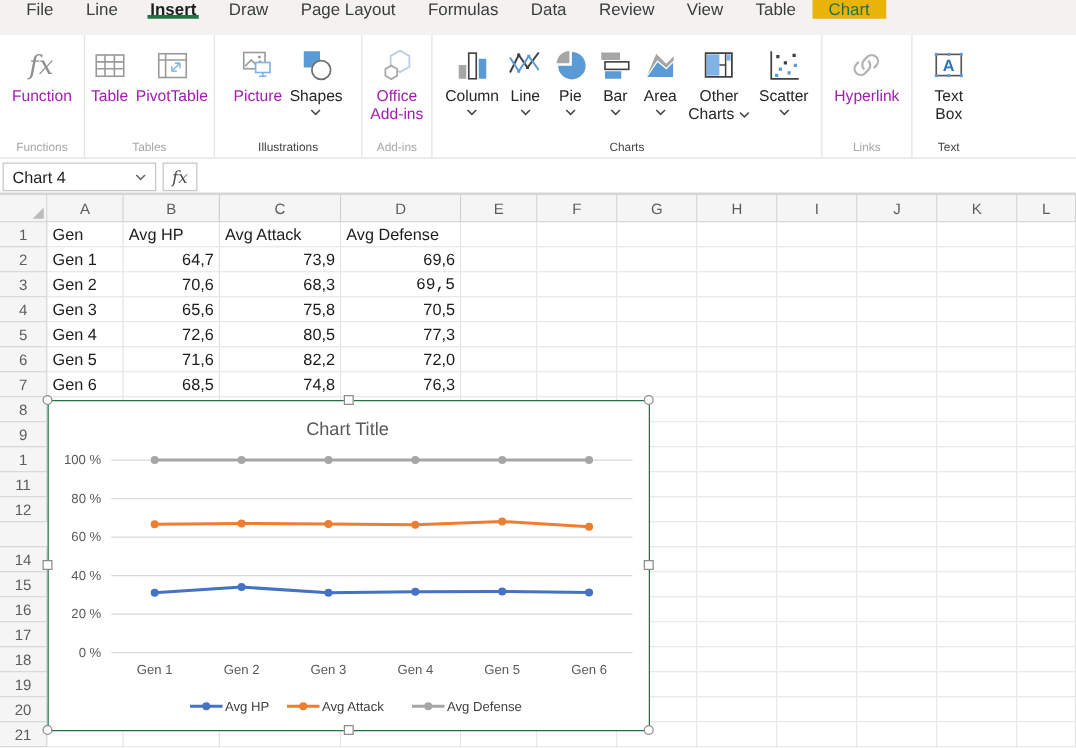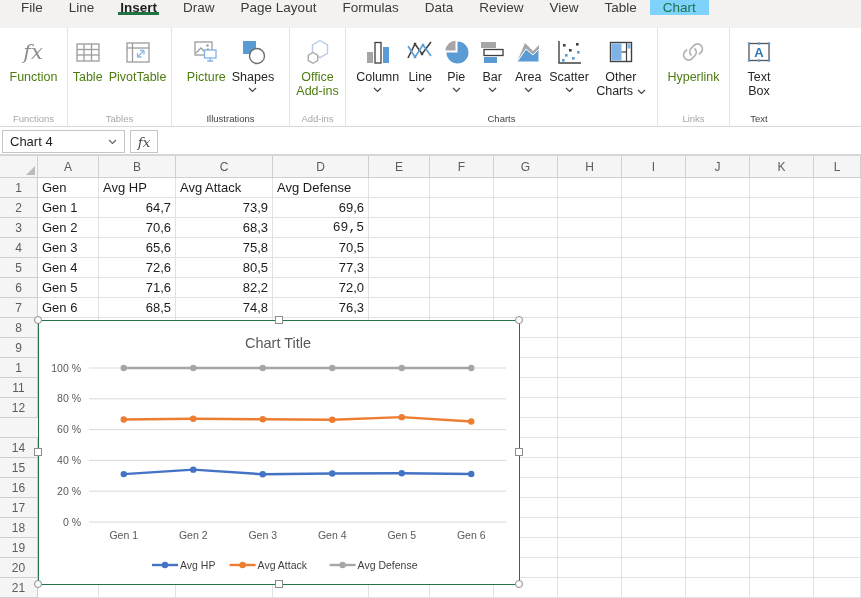--- a/index.html
+++ b/index.html
@@ -7,34 +7,34 @@
   body { font-family:"Liberation Sans", sans-serif; background:#fff; position:relative; }
   .app { position:absolute; left:0; top:0; width:861px; height:598px; background:#fff; }
 
   
   .tabbar { position:absolute; left:0; top:0; width:861px; height:28px; background:#f3f2f1;
             display:flex; align-items:flex-start; padding-left:8px; }
   .tab { display:flex; align-items:center; padding:0 13px; font-size:13.5px; color:#3b3b3b;
          cursor:pointer; position:relative; white-space:nowrap; }
   .tab.active { color:#1f1f1f; font-weight:700; }
   .tab.active::after { content:""; position:absolute; left:11px; right:11px; bottom:0; height:3px; background:#217346; }
-  .tab.contextual { background:#7dd3fc; color:#217346; }
+  .tab.contextual { background:#eab308; color:#217346; }
 
   
   .ribbon { position:absolute; left:0; top:28px; width:861px; height:99px; background:#fff;
             display:flex; border-bottom:1px solid #d9d9d9; }
   .rgroup { position:relative; height:100%; border-right:1px solid #e4e4e4; padding-top:5px; }
   .rgroup:last-child { border-right:none; }
   .rgroup-items { display:flex; justify-content:center; align-items:flex-start; height:82px; }
   .ritem { display:flex; flex-direction:column; align-items:center; padding:1px 3px 0 3px;
            min-width:36px; cursor:pointer; }
   .ritem.disabled { cursor:default; }
   .ricon { height:36px; display:flex; align-items:center; justify-content:center; }
   .rlabel { font-size:12.5px; line-height:14px; color:#262626; text-align:center; max-width:66px; }
-  .ritem.disabled .rlabel { color:#4d7c0f; }
+  .ritem.disabled .rlabel { color:#a21caf; }
   [data-name="ribbon-button-text-box"] .rlabel { max-width:32px; }
   [data-name="ribbon-button-other-charts"] .rlabel { max-width:52px; }
   .rchev { margin-top:3px; height:7px; line-height:0; }
   .glabel { position:absolute; bottom:2px; left:0; right:0; text-align:center; font-size:9.5px; color:#444; }
   .glabel.muted { color:#a9a7a4; }
 
   
   .formulabar { position:absolute; left:0; top:127px; width:861px; height:29px; background:#fff;
                 border-bottom:2px solid #d6d6d6; }
   .namebox { position:absolute; left:2px; top:3px; width:123px; height:23px; border:1px solid #c8c6c4;
@@ -250,20 +250,34 @@
           </div>
           <div class="ritem" data-name="ribbon-button-area">
             <span class="ricon" data-name="area-chart-icon">
               <svg width="30" height="30" viewBox="0 0 30 30">
                 <path d="M4 25 L12 6 L20 14 L26 8 L26 25 Z" fill="#a6a6a6"></path>
                 <path d="M4 25 L13 12 L20 18 L26 12 L26 25 Z" fill="#5b9bd5" stroke="#fff" stroke-width="1"></path>
               </svg>
             </span>
             <span class="rlabel" data-name="ribbon-button-label"><span>Area</span></span>
             <span class="rchev" data-name="chevron-down-icon"><svg width="9" height="6" viewBox="0 0 9 6" fill="none">
+                <path d="M1 1 L4.5 4.5 L8 1" stroke="#444" stroke-width="1.2"></path>
+              </svg></span>
+          </div>
+          <div class="ritem" data-name="ribbon-button-other-charts">
+            <span class="ricon" data-name="other-charts-icon">
+              <svg width="30" height="30" viewBox="0 0 30 30" fill="none">
+                <rect x="4.5" y="5.5" width="21" height="19" stroke="#404040" stroke-width="1.4"></rect>
+                <rect x="5.5" y="6.5" width="10" height="17" fill="#7fb2e5"></rect>
+                <line x1="20.5" y1="5.5" x2="20.5" y2="24.5" stroke="#404040" stroke-width="1.2"></line>
+                <line x1="15.5" y1="15" x2="20.5" y2="15" stroke="#404040" stroke-width="1.2"></line>
+                <rect x="21.5" y="6.5" width="3" height="5" fill="#7fb2e5"></rect>
+              </svg>
+            </span>
+            <span class="rlabel" data-name="ribbon-button-label"><span>Other Charts</span> <svg width="9" height="6" viewBox="0 0 9 6" fill="none">
                 <path d="M1 1 L4.5 4.5 L8 1" stroke="#444" stroke-width="1.2"></path>
               </svg></span>
           </div>
           <div class="ritem" data-name="ribbon-button-scatter">
             <span class="ricon" data-name="scatter-chart-icon">
               <svg width="30" height="30" viewBox="0 0 30 30" fill="none">
                 <path d="M5 4 V26 H27" stroke="#404040" stroke-width="1.4"></path>
                 <g fill="#404040">
                   <rect x="9" y="7" width="2.6" height="2.6"></rect>
                   <rect x="15" y="12" width="2.6" height="2.6"></rect>
@@ -272,34 +286,20 @@
                 <g fill="#5b9bd5">
                   <rect x="11" y="17" width="2.6" height="2.6"></rect>
                   <rect x="18" y="20" width="2.6" height="2.6"></rect>
                   <rect x="23" y="14" width="2.6" height="2.6"></rect>
                   <rect x="8" y="22" width="2.6" height="2.6"></rect>
                 </g>
               </svg>
             </span>
             <span class="rlabel" data-name="ribbon-button-label"><span>Scatter</span></span>
             <span class="rchev" data-name="chevron-down-icon"><svg width="9" height="6" viewBox="0 0 9 6" fill="none">
-                <path d="M1 1 L4.5 4.5 L8 1" stroke="#444" stroke-width="1.2"></path>
-              </svg></span>
-          </div>
-          <div class="ritem" data-name="ribbon-button-other-charts">
-            <span class="ricon" data-name="other-charts-icon">
-              <svg width="30" height="30" viewBox="0 0 30 30" fill="none">
-                <rect x="4.5" y="5.5" width="21" height="19" stroke="#404040" stroke-width="1.4"></rect>
-                <rect x="5.5" y="6.5" width="10" height="17" fill="#7fb2e5"></rect>
-                <line x1="20.5" y1="5.5" x2="20.5" y2="24.5" stroke="#404040" stroke-width="1.2"></line>
-                <line x1="15.5" y1="15" x2="20.5" y2="15" stroke="#404040" stroke-width="1.2"></line>
-                <rect x="21.5" y="6.5" width="3" height="5" fill="#7fb2e5"></rect>
-              </svg>
-            </span>
-            <span class="rlabel" data-name="ribbon-button-label"><span>Other Charts</span> <svg width="9" height="6" viewBox="0 0 9 6" fill="none">
                 <path d="M1 1 L4.5 4.5 L8 1" stroke="#444" stroke-width="1.2"></path>
               </svg></span>
           </div>
         </div>
         <div class="glabel" data-name="ribbon-group-label">Charts</div>
       </div>
       <div class="rgroup" data-name="ribbon-group-links" style="width: 72px;">
         <div class="rgroup-items">
           <div class="ritem disabled" data-name="ribbon-button-hyperlink">
             <span class="ricon" data-name="hyperlink-icon">

